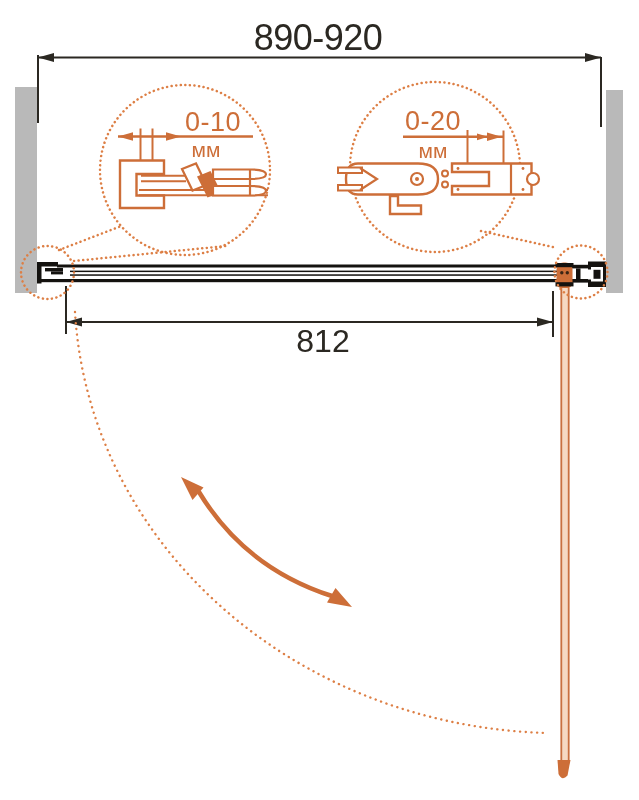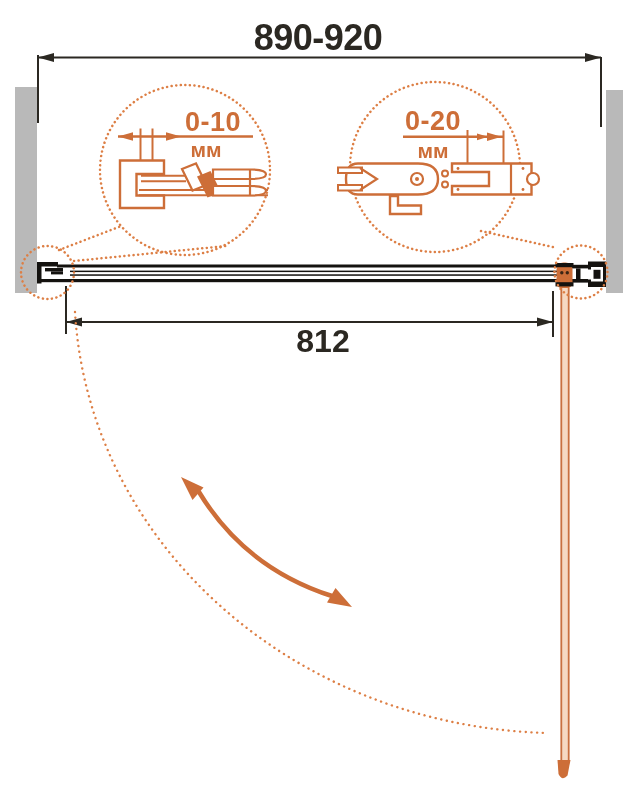--- a/index.html
+++ b/index.html
@@ -2,21 +2,20 @@
 <html><head>
 <meta charset="utf-8">
 <style>
   html,body{margin:0;padding:0;background:#ffffff;}
   .canvas{
     position:relative;
     width:639px;height:800px;
     background:#ffffff;
     overflow:hidden;
     font-family:"Liberation Sans", sans-serif;
-    font-weight:bold;
   }
   svg{display:block;}
   text{font-family:"Liberation Sans", sans-serif;}
   .dim-text{fill:#2b2822;}
   .detail-text{fill:#cd6e38;}
 </style>
 </head>
 <body>
 
 <div class="canvas">

